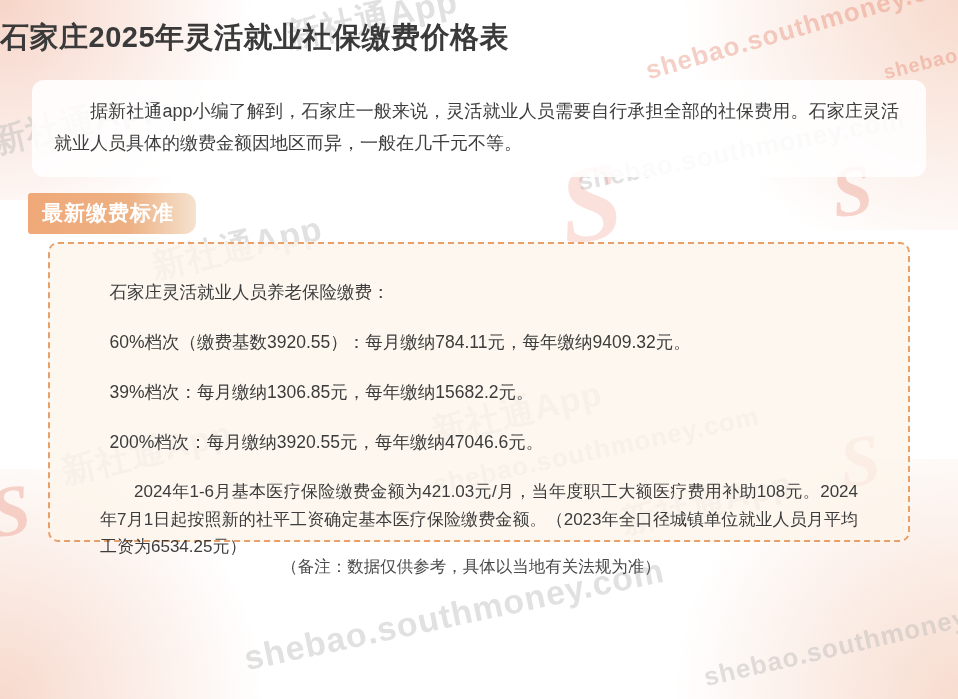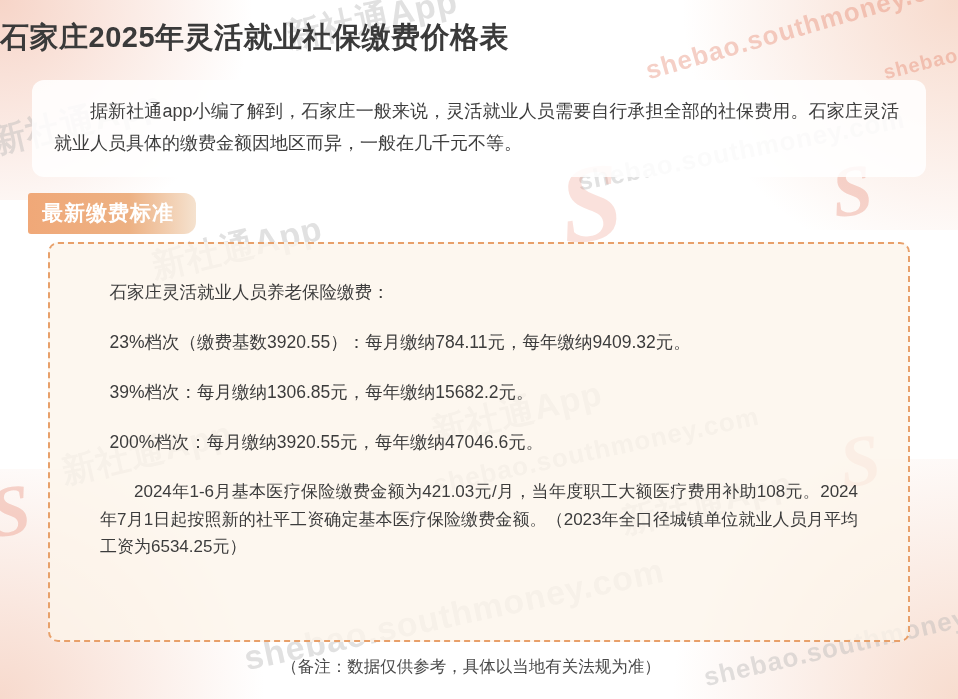--- a/index.html
+++ b/index.html
@@ -127,21 +127,21 @@
     letter-spacing: 1px;
   }
 
   #content-box {
     margin: 8px 48px 0 48px;
     border: 2px dashed #e8a06a;
     border-radius: 10px;
     background: rgba(253, 245, 234, 0.78);
     padding: 34px 42px 30px 42px;
     box-sizing: border-box;
-    height: 400px;
+    height: 300px;
   }
   .c-line {
     font-size: 17.5px;
     line-height: 1.6;
     color: #3c3c3c;
     margin: 0 0 22px 0;
     text-indent: 1em;
   }
   .c-para {
     font-size: 17px;
@@ -193,21 +193,21 @@
   <div id="intro-box">
     <p id="intro-text">据新社通app小编了解到，石家庄一般来说，灵活就业人员需要自行承担全部的社保费用。石家庄灵活就业人员具体的缴费金额因地区而异，一般在几千元不等。</p>
   </div>
 
   <div id="section-tag-wrap">
     <span id="section-tag">最新缴费标准</span>
   </div>
 
   <div id="content-box">
     <p class="c-line">石家庄灵活就业人员养老保险缴费：</p>
-    <p class="c-line">23%档次（缴费基数3920.55）：每月缴纳784.11元，每年缴纳9409.32元。</p>
+    <p class="c-line">60%档次（缴费基数3920.55）：每月缴纳784.11元，每年缴纳9409.32元。</p>
     <p class="c-line">39%档次：每月缴纳1306.85元，每年缴纳15682.2元。</p>
     <p class="c-line">200%档次：每月缴纳3920.55元，每年缴纳47046.6元。</p>
     <p class="c-para">2024年1-6月基本医疗保险缴费金额为421.03元/月，当年度职工大额医疗费用补助108元。2024年7月1日起按照新的社平工资确定基本医疗保险缴费金额。（2023年全口径城镇单位就业人员月平均工资为6534.25元）</p>
   </div>
 
   <p id="footer-note">（备注：数据仅供参考，具体以当地有关法规为准）</p>
 
 </div>
 
 </body></html>

